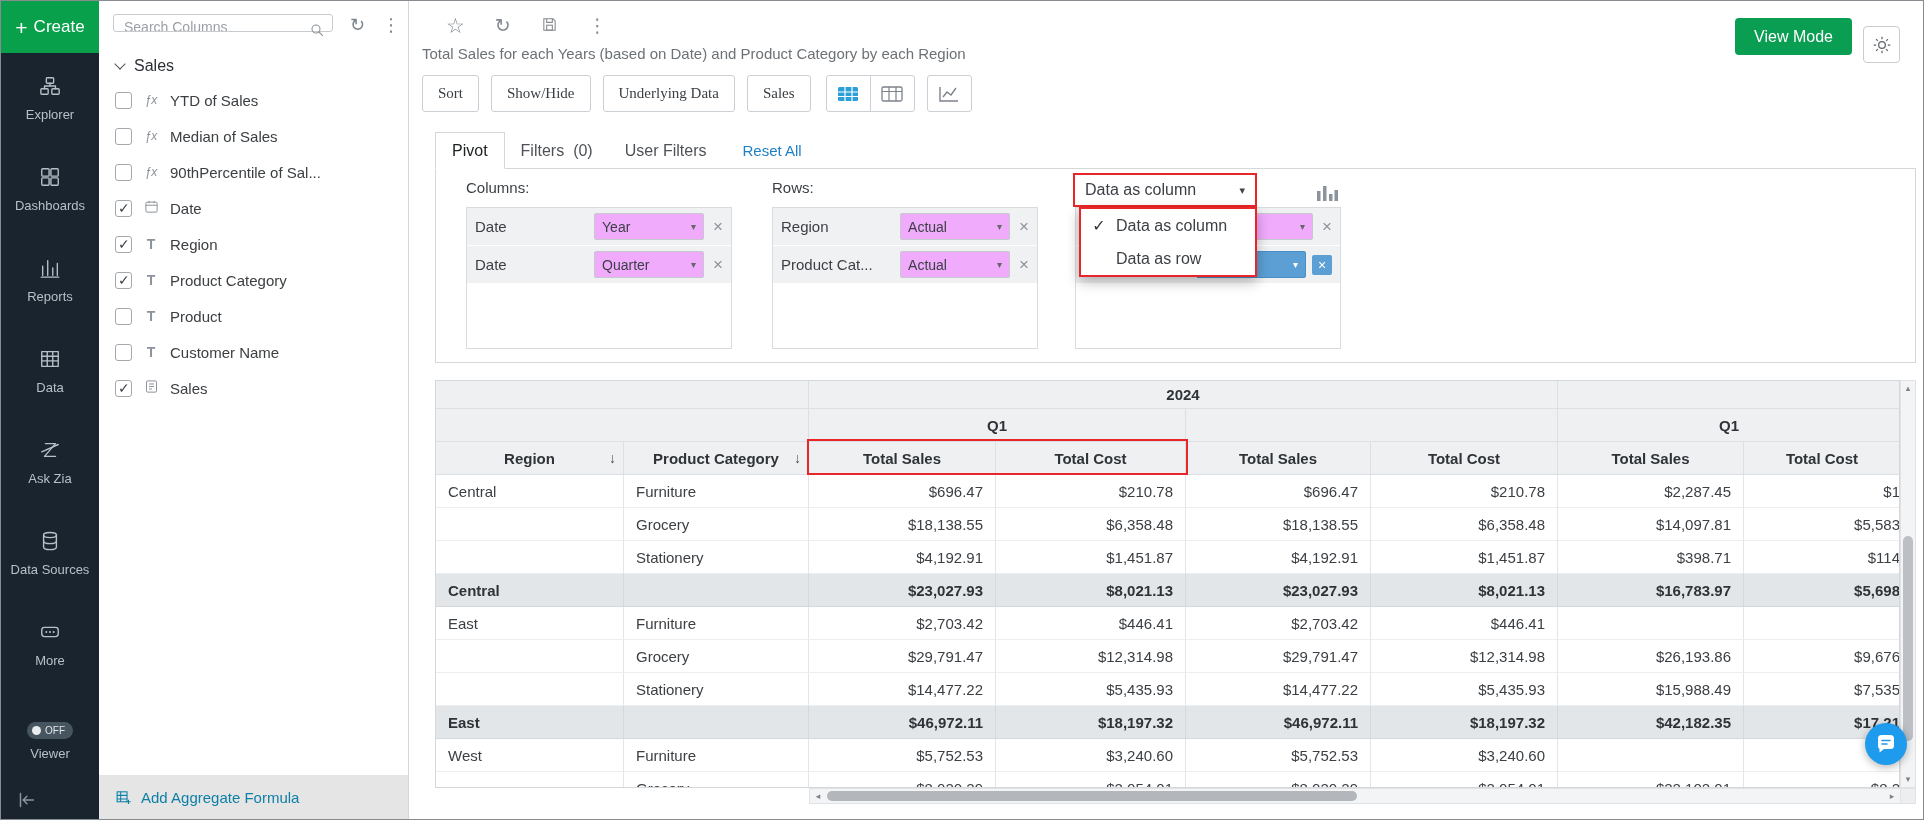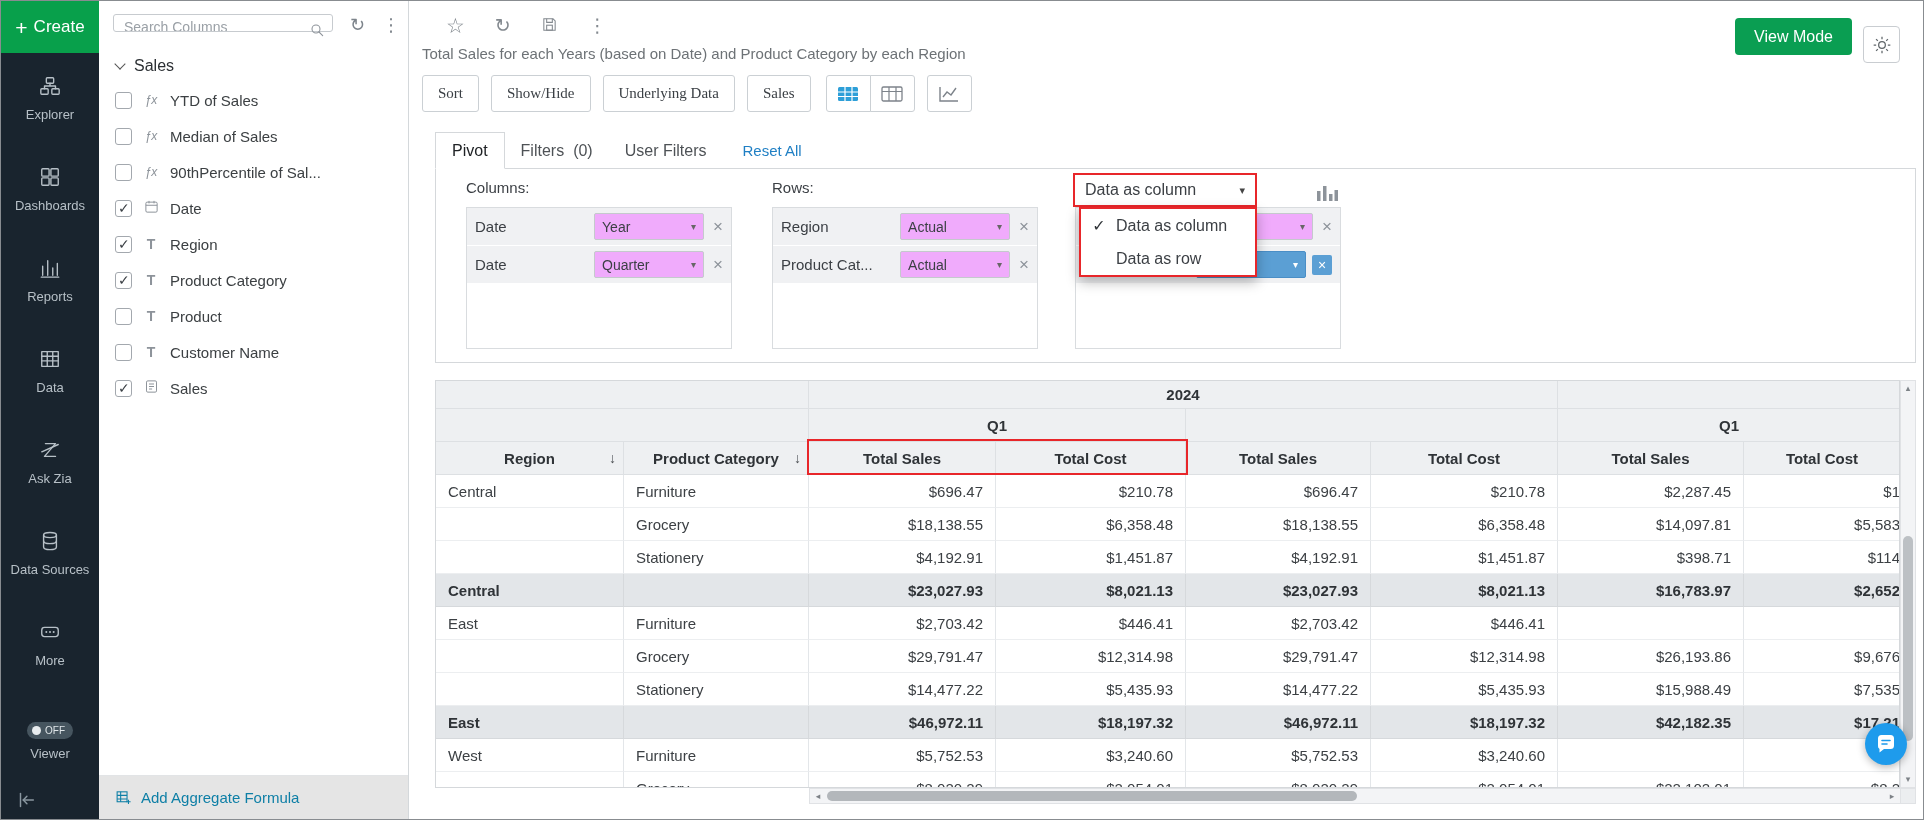--- a/index.html
+++ b/index.html
@@ -508,21 +508,21 @@
                 <div class="tcell num cut" style="flex: 0 0 157px;">$114</div>
               </div>
               <div class="trow total" style="height: 33px;">
                 <div class="tcell lcell" style="flex: 0 0 188px;">Central</div>
                 <div class="tcell lcell" style="flex: 0 0 185px;"></div>
                 <div class="tcell num" style="flex: 0 0 187px;">$23,027.93</div>
                 <div class="tcell num" style="flex: 0 0 190px;">$8,021.13</div>
                 <div class="tcell num" style="flex: 0 0 185px;">$23,027.93</div>
                 <div class="tcell num" style="flex: 0 0 187px;">$8,021.13</div>
                 <div class="tcell num" style="flex: 0 0 186px;">$16,783.97</div>
-                <div class="tcell num cut" style="flex: 0 0 157px;">$2,652</div>
+                <div class="tcell num cut" style="flex: 0 0 157px;">$5,698</div>
               </div>
               <div class="trow" style="height: 33px;">
                 <div class="tcell lcell" style="flex: 0 0 188px;">East</div>
                 <div class="tcell lcell" style="flex: 0 0 185px;">Furniture</div>
                 <div class="tcell num" style="flex: 0 0 187px;">$2,703.42</div>
                 <div class="tcell num" style="flex: 0 0 190px;">$446.41</div>
                 <div class="tcell num" style="flex: 0 0 185px;">$2,703.42</div>
                 <div class="tcell num" style="flex: 0 0 187px;">$446.41</div>
                 <div class="tcell num" style="flex: 0 0 186px;"></div>
                 <div class="tcell num cut" style="flex: 0 0 157px;"></div>

